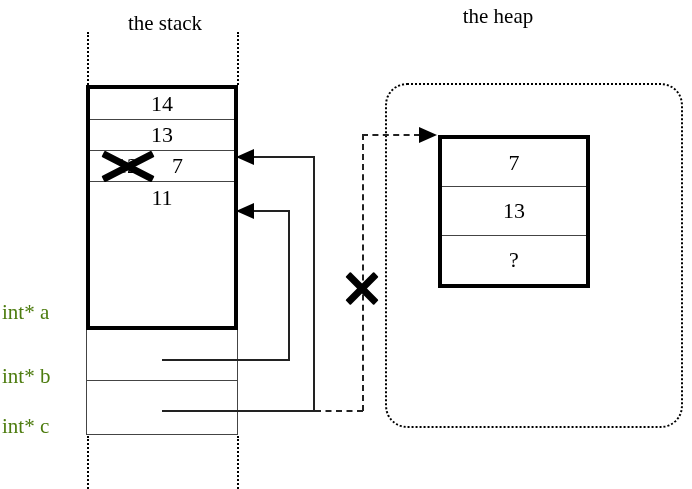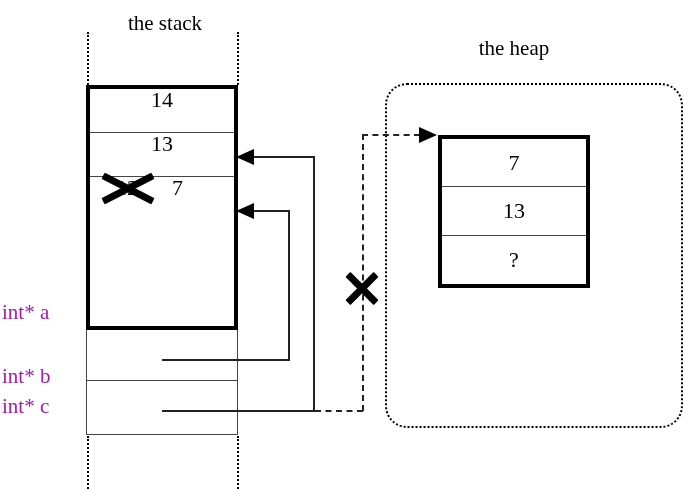--- a/index.html
+++ b/index.html
@@ -21,39 +21,40 @@
   
   .title {
     position: absolute;
     font-size: 21px;
     line-height: 1;
     text-align: center;
     white-space: nowrap;
     color: #000;
   }
   #title-stack { left: 62px; top: 13px; width: 206px; }
-  #title-heap  { left: 432px; top: 6px; width: 164px; margin-top: 32px; }
+  #title-heap  { left: 416px; top: 6px; width: 164px; }
 
   
   #stack-frame {
     position: absolute;
     left: 86px;
     top: 85px;
     width: 152px;
     height: 245px;
     border: 4px solid #000;
     box-sizing: border-box;
     background: #fff;
   }
   .stack-cell {
     position: relative;
-    height: 44px;
+    height: 31px;
     box-sizing: border-box;
     border-bottom: 1.5px solid #444;
     display: flex;
+    align-items: center;
     justify-content: center;
   }
   .stack-cell:last-child { border-bottom: none; }
   .cellval {
     font-size: 22px;
     line-height: 1;
     color: #000;
   }
 
   
@@ -116,25 +117,25 @@
   #dots-bl { left: 87px;  top: 436px; height: 53px; }
   #dots-br { left: 237px; top: 436px; height: 53px; }
 
   
   .varlabel {
     position: absolute;
     left: 2px;
     font-size: 21px;
     line-height: 1;
     white-space: nowrap;
-    color: #a21caf;
+    color: #4d7c0f;
   }
   #label-a { top: 302px; }
   #label-b { top: 366px; }
-  #label-c { top: 396px; }
+  #label-c { top: 416px; }
 
   
   #heap-region {
     position: absolute;
     left: 385px;
     top: 83px;
     width: 298px;
     height: 345px;
     box-sizing: border-box;
     border: 2px dotted #000;
@@ -259,20 +260,23 @@
       <span class="oldval-wrap">
         <span class="oldval">12</span>
         <span class="xmark" id="x-oldval">
           <span class="s1"></span>
             <span class="s2"></span>
         </span>
       </span>
       <span class="newval">7</span>
     </div>
 
+    <div class="stack-cell">
+      <span class="cellval">11</span>
+    </div>
 
   </div>
 
   <div id="ptr-cells">
     <div class="ptr-cell"></div>
     <div class="ptr-cell"></div>
   </div>
 
   <div class="varlabel" id="label-a">int* a</div>
   <div class="varlabel" id="label-b">int* b</div>

